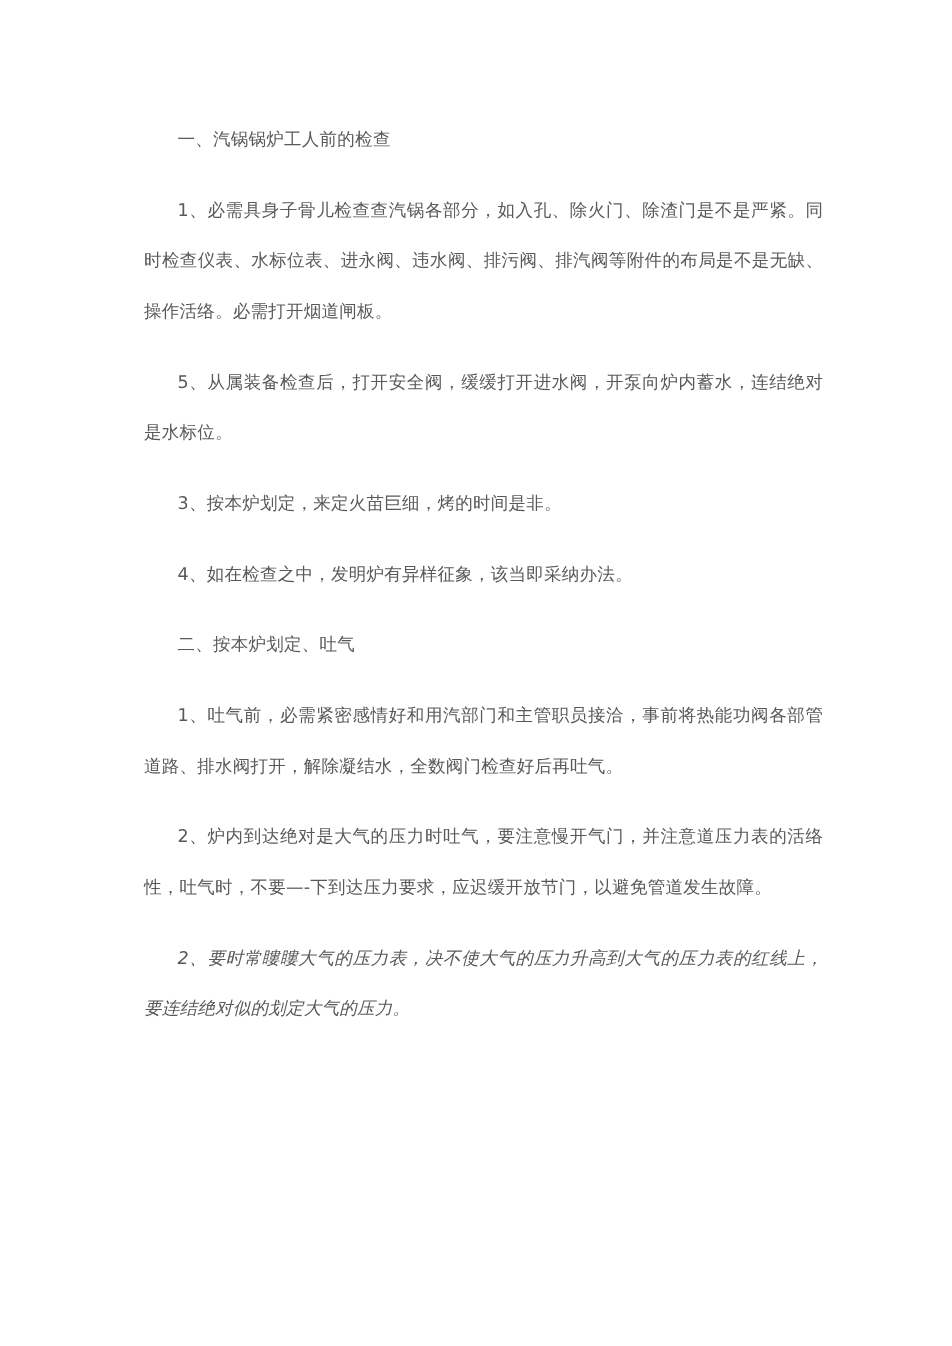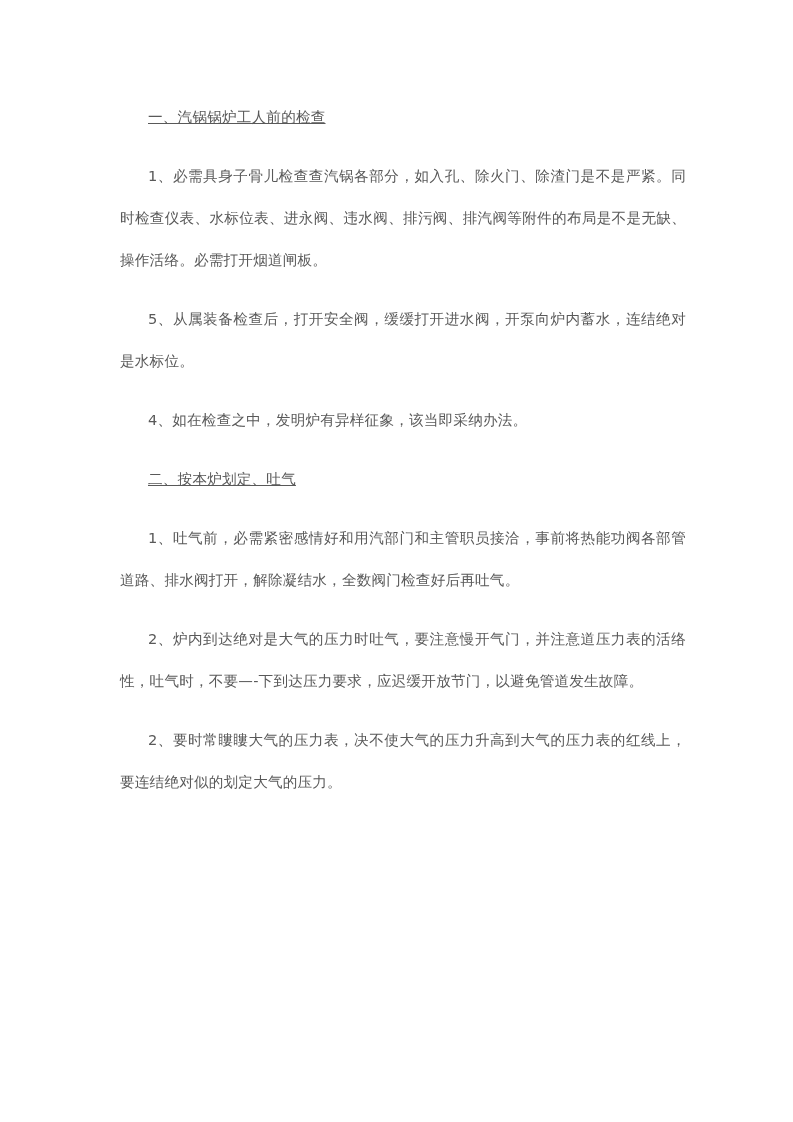--- a/index.html
+++ b/index.html
@@ -33,38 +33,39 @@
     line-height: 42px;
     text-align: justify;
     text-justify: inter-ideograph;
     text-indent: 28px;
     letter-spacing: 0.2px;
     word-break: break-all;
     color: #595959;
   }
   .para.heading {
     text-indent: 28px;
-    text-decoration: underline;
   }
   .para:last-child {
     margin-bottom: 0;
+    font-style: italic;
   }
 </style>
 </head>
 <body>
 
 <div class="page">
   <div class="doc-body">
 
     <p class="para heading">一、汽锅锅炉工人前的检查</p>
 
     <p class="para">1、必需具身子骨儿检查查汽锅各部分，如入孔、除火门、除渣门是不是严紧。同时检查仪表、水标位表、进永阀、违水阀、排污阀、排汽阀等附件的布局是不是无缺、操作活络。必需打开烟道闸板。</p>
 
     <p class="para">5、从属装备检查后，打开安全阀，缓缓打开进水阀，开泵向炉内蓄水，连结绝对是水标位。</p>
 
+    <p class="para">3、按本炉划定，来定火苗巨细，烤的时间是非。</p>
 
     <p class="para">4、如在检查之中，发明炉有异样征象，该当即采纳办法。</p>
 
     <p class="para heading">二、按本炉划定、吐气</p>
 
     <p class="para">1、吐气前，必需紧密感情好和用汽部门和主管职员接洽，事前将热能功阀各部管道路、排水阀打开，解除凝结水，全数阀门检查好后再吐气。</p>
 
     <p class="para">2、炉内到达绝对是大气的压力时吐气，要注意慢开气门，并注意道压力表的活络性，吐气时，不要—-下到达压力要求，应迟缓开放节门，以避免管道发生故障。</p>
 
 

